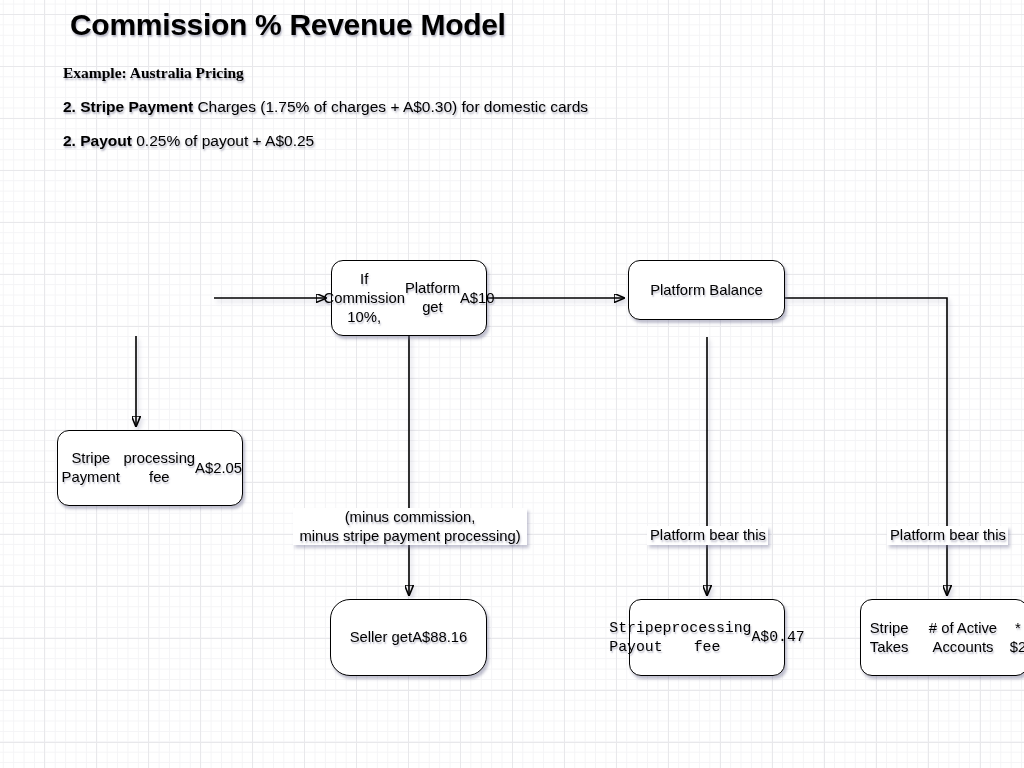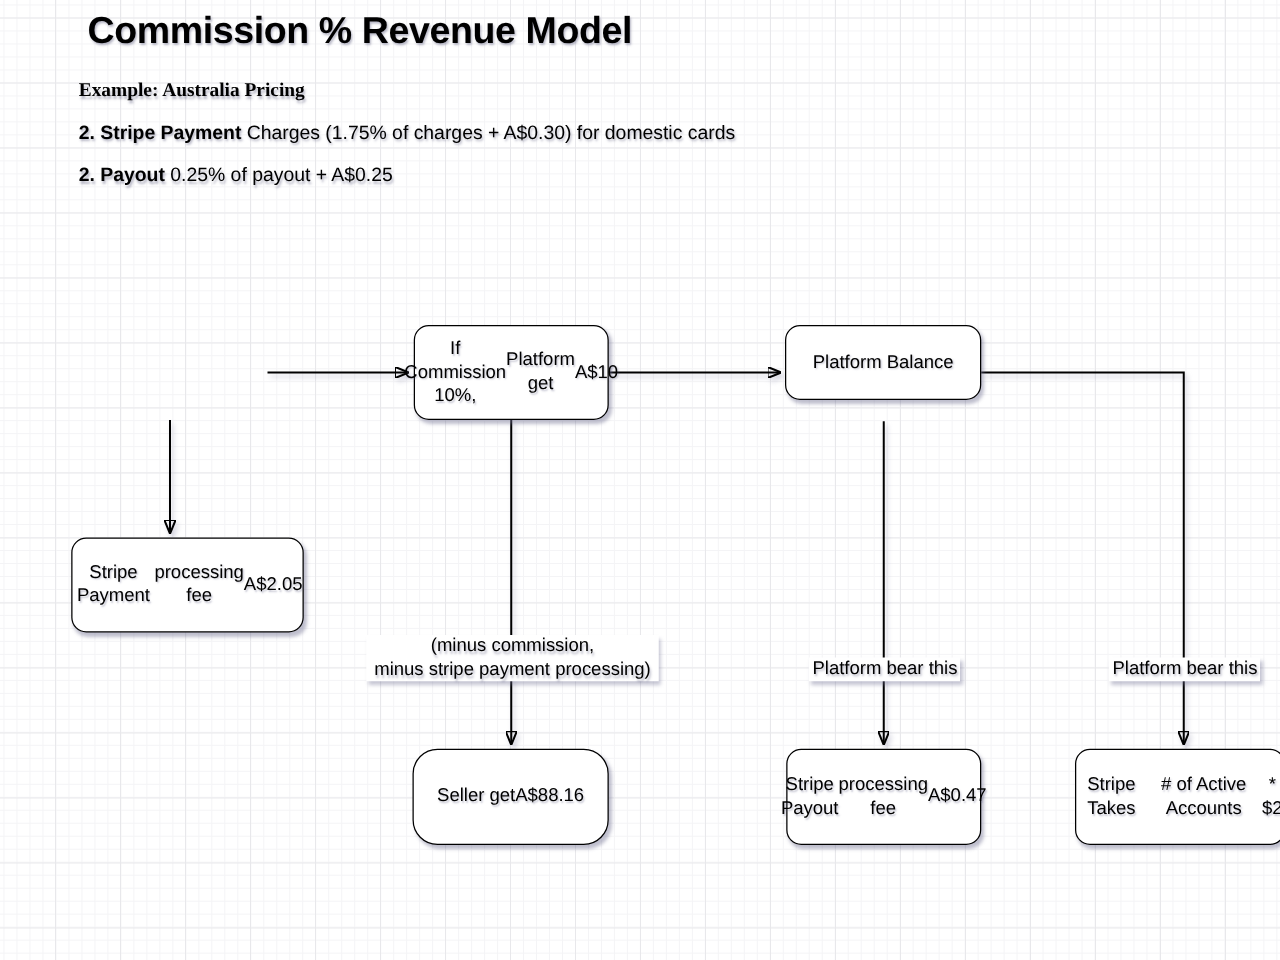--- a/index.html
+++ b/index.html
@@ -39,21 +39,21 @@
     display:flex;flex-direction:row;justify-content:center;align-items:center;
     text-align:center;font-size:14.8px;line-height:19px;
     box-shadow:2px 3px 3px rgba(110,110,145,0.45);
   }
   .node div{text-shadow:1px 1.5px 1.5px rgba(90,90,125,0.35);}
   .n-buyer{left:58px;top:261px;width:156px;height:75px;}
   .n-commission{left:331px;top:260px;width:156px;height:76px;}
   .n-platform{left:628px;top:260px;width:157px;height:60px;}
   .n-payfee{left:57px;top:430px;width:186px;height:76px;}
   .n-seller{left:330px;top:599px;width:157px;height:77px;border-radius:20px;}
-  .n-payout{left:629px;top:599px;width:156px;height:77px;}
+  .n-payout{left:629px;top:599px;width:156px;height:77px;font-family:Liberation Mono, monospace;}
   .n-takes{left:860px;top:599px;width:168px;height:77px;}
 
   .float-label{
     position:absolute;z-index:3;background:var(--box_fill);
     font-size:14.8px;line-height:18.5px;text-align:center;padding:0 3px;
     box-shadow:2px 3px 3px rgba(110,110,145,0.4);white-space:nowrap;margin-top:39px;
   }
   .lbl-minus{left:293px;top:469px;width:234px;}
   .lbl-bear1{left:647px;top:487px;width:121px;}
   .lbl-bear2{left:887px;top:487px;width:121px;}

